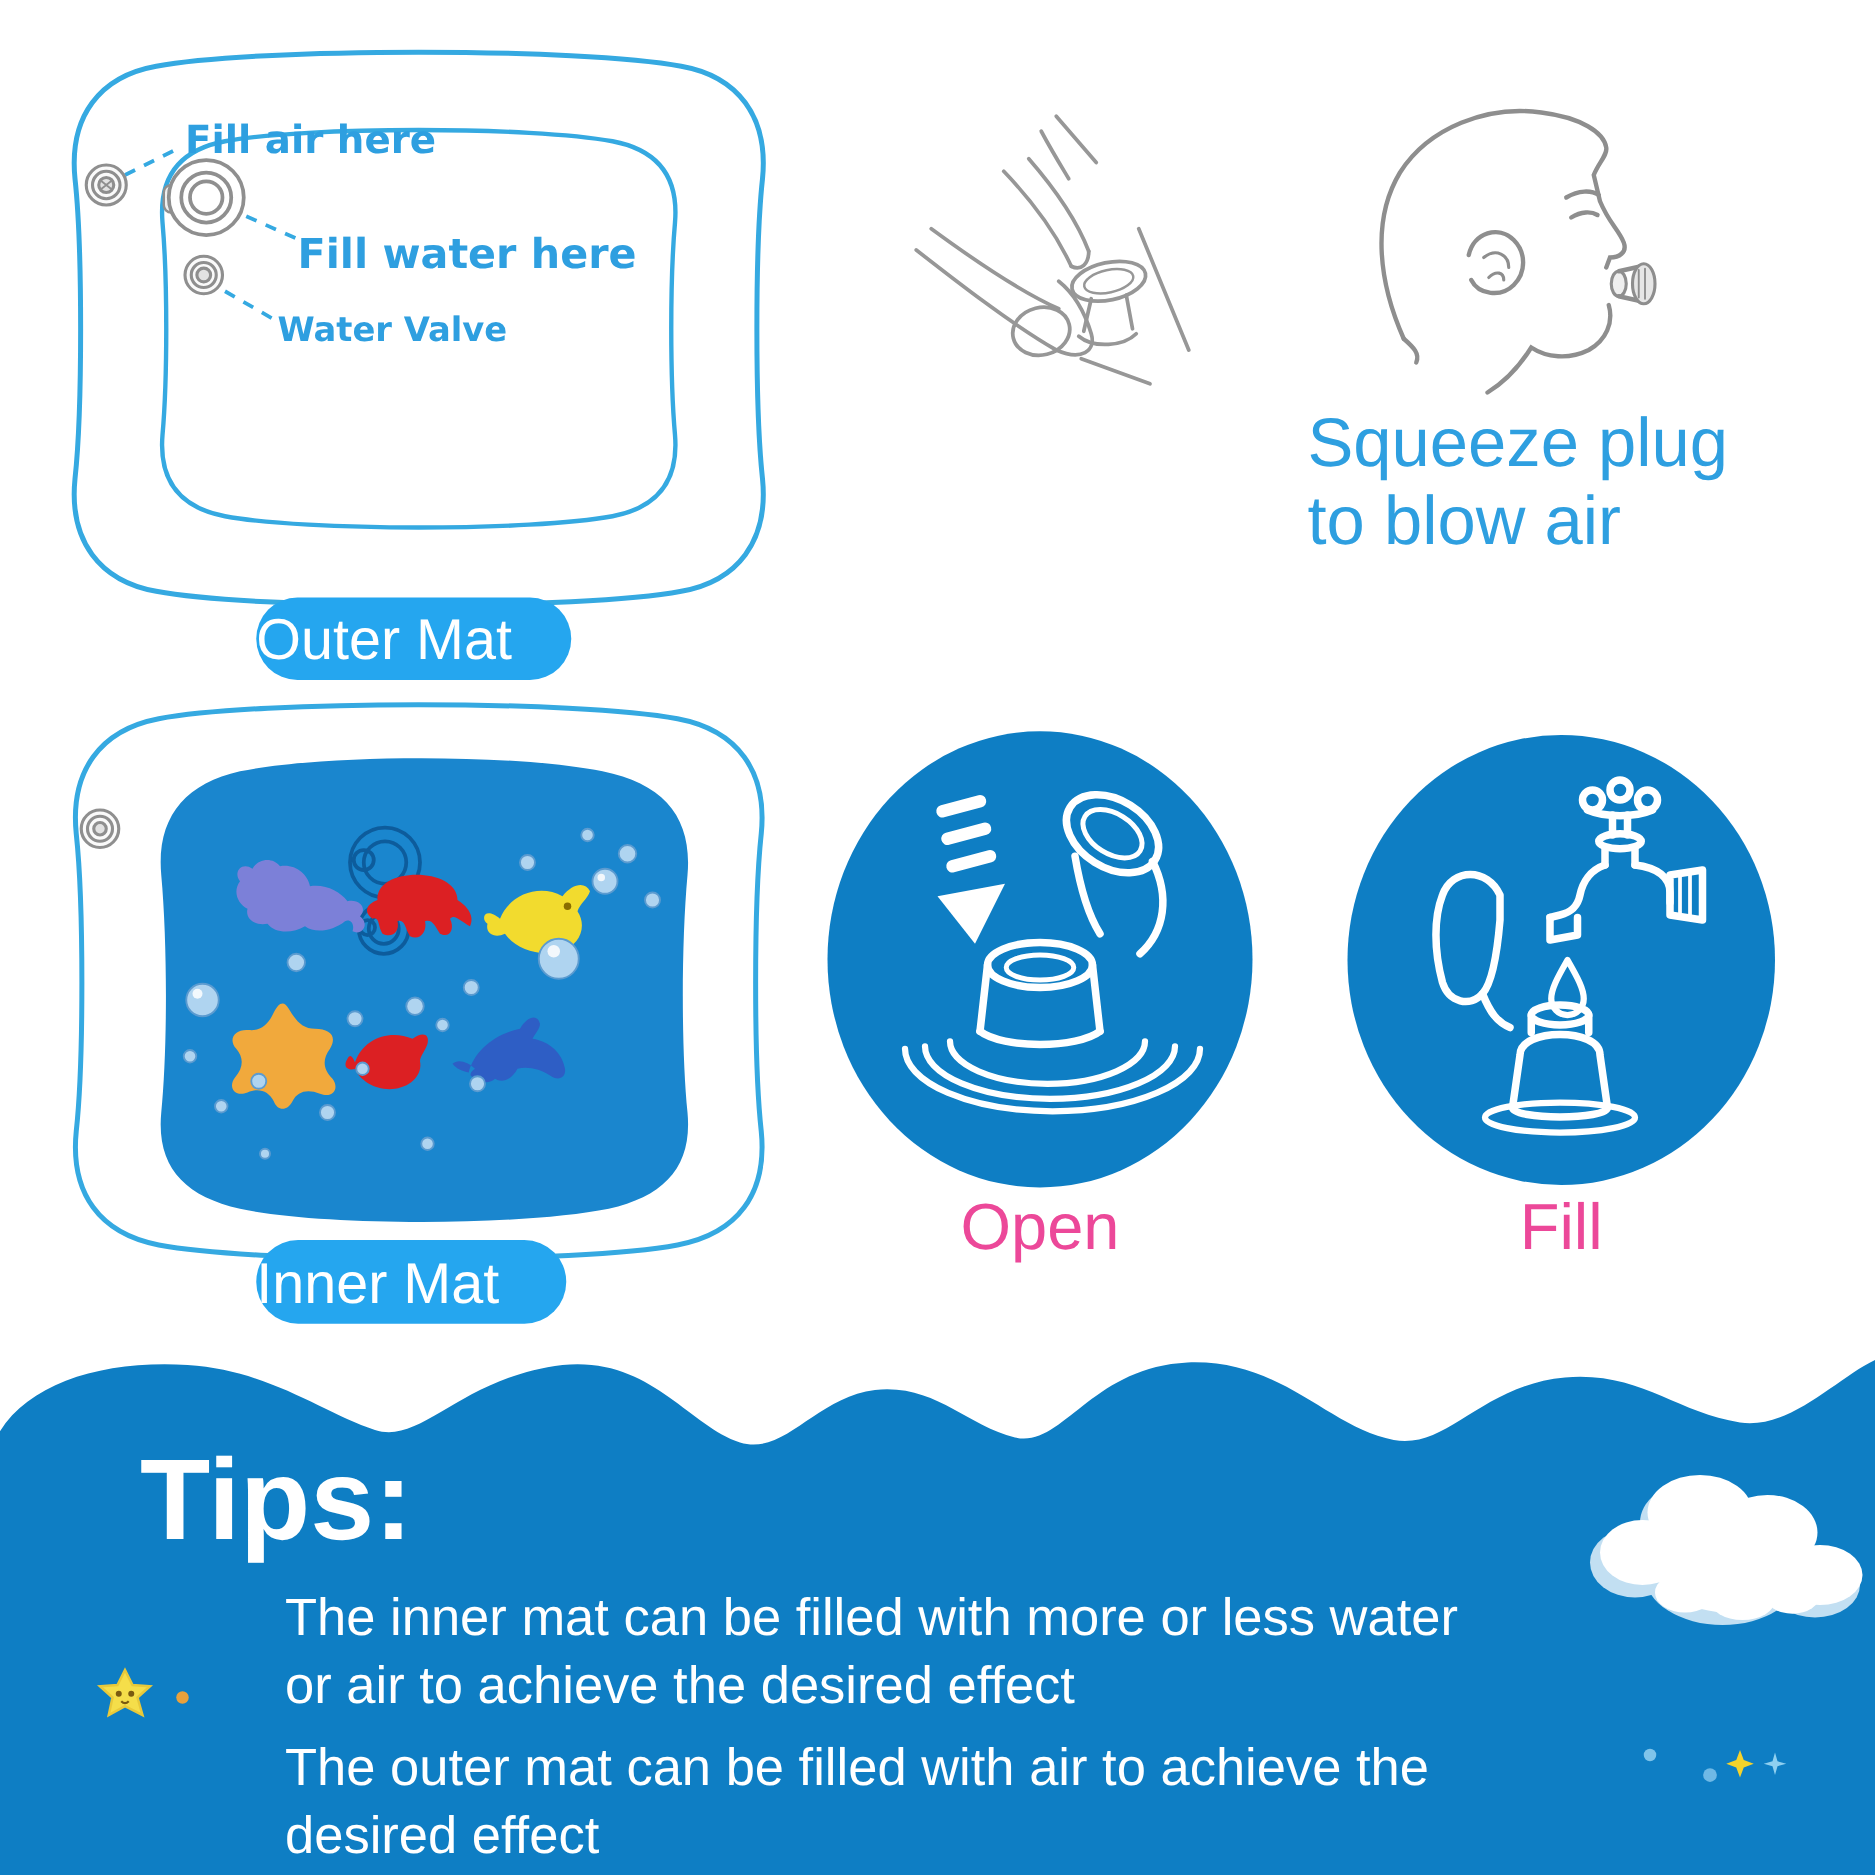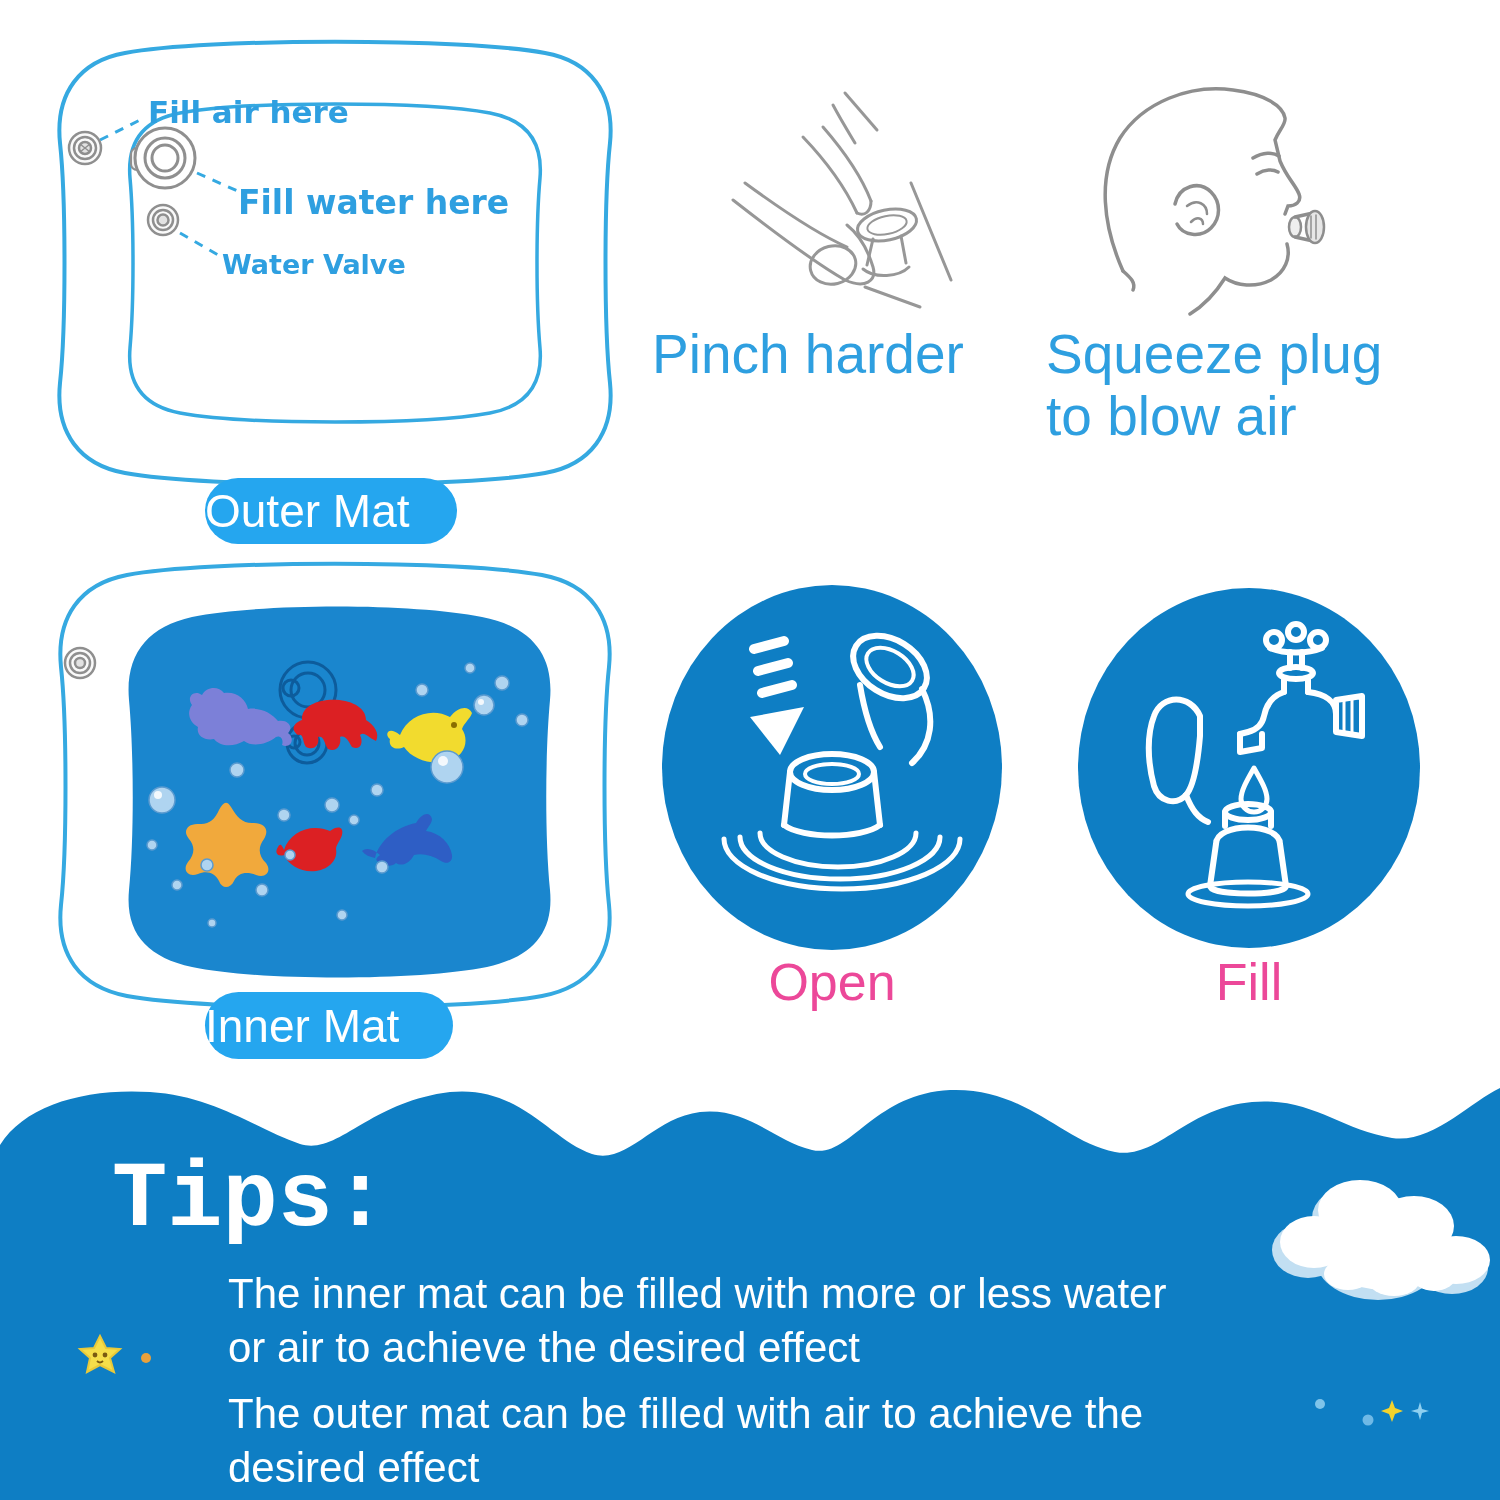--- a/index.html
+++ b/index.html
@@ -5,21 +5,21 @@
   html,body{margin:0;padding:0;background:#fff;}
   .canvas{position:relative;width:1500px;height:1500px;background:#ffffff;overflow:hidden;
           font-family:"Liberation Sans",sans-serif;}
   .abs{position:absolute;}
   .handlabel{font-family:"DejaVu Sans",sans-serif;color:#2E9FE0;font-weight:bold;white-space:nowrap;}
   .steplabel{font-family:"Liberation Sans",sans-serif;color:#2E9FE0;font-size:55px;white-space:nowrap;}
   .pill{background:#25A6EF;border-radius:36px;color:#fff;display:flex;align-items:center;
         font-size:46px;font-family:"Liberation Sans",sans-serif;}
   .bigcircle{border-radius:50%;background:#0E7EC4;}
   .circlelabel{color:#ec4899;font-size:52px;text-align:center;font-family:"Liberation Sans",sans-serif;}
-  .tipheading{font-family:Liberation Mono, monospace;font-weight:bold;color:#fff;font-size:92px;}
+  .tipheading{font-family:Liberation Sans, sans-serif;font-weight:bold;color:#fff;font-size:92px;}
   .tipline{color:#fff;font-size:42px;line-height:1.24;font-family:"Liberation Sans",sans-serif;white-space:nowrap;}
   svg{display:block;}
 </style>
 </head>
 <body>
 
 <div class="canvas">
 
   <svg class="abs" style="left:30px;top:28px" width="610" height="465" viewBox="0 0 610 465">
     <g fill="none" stroke="#35A9E1" stroke-width="4">
@@ -95,21 +95,20 @@
     <path d="M 178,92 C 188,86 198,86 204,90"></path>
     <path d="M 182,108 C 190,103 198,103 203,106"></path>
     <g>
       <ellipse cx="220" cy="161" rx="6" ry="10" fill="#eeeeee" stroke-width="2.5"></ellipse>
       <path d="M 220,151 L 238,147 M 220,171 L 238,175"></path>
       <ellipse cx="240" cy="161" rx="9" ry="16" fill="#e6e6e6" stroke-width="2.5"></ellipse>
       <path d="M 236,150 L 236,172 M 241,149 L 241,173" stroke-width="1.5"></path>
     </g>
   </svg>
 
-  <div class="abs steplabel" style="left:652px;top:322px">Pinch harder</div>
   <div class="abs steplabel" style="left:1046px;top:322px">Squeeze plug</div>
   <div class="abs steplabel" style="left:1046px;top:384px">to blow air</div>
 
   <svg class="abs" style="left:32px;top:555px" width="600" height="465" viewBox="0 0 600 465">
     <path fill="none" stroke="#35A9E1" stroke-width="4" d="M 95,20 C 175,5 430,5 510,20 C 558,29 582,62 577,112 C 571,168 571,295 577,350
              C 582,400 558,432 510,441 C 430,456 175,456 95,441 C 48,432 24,400 29,350
              C 35,295 35,168 29,112 C 24,62 48,29 95,20 Z"></path>
     <g fill="#fafafa" stroke="#8f8f8f" stroke-width="2.5">
       <circle cx="48" cy="108" r="15"></circle>
         <circle cx="48" cy="108" r="10"></circle>

